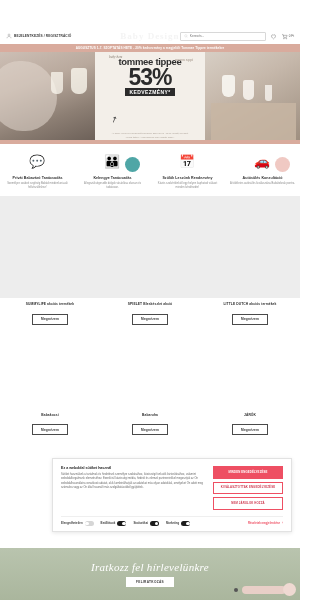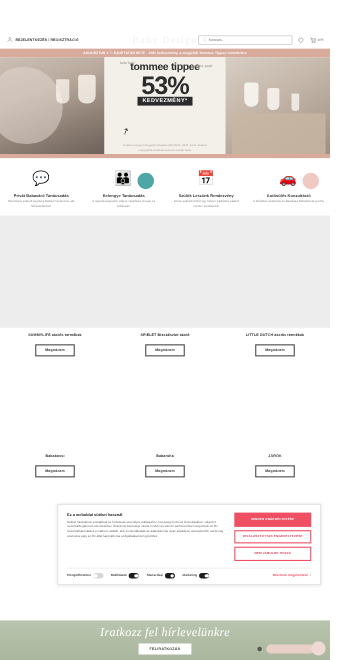--- a/index.html
+++ b/index.html
@@ -216,21 +216,21 @@
     border-radius: 50%; background: #fff; top: .7px; right: .7px;
   }
   .switch.off::after { right: auto; left: .7px; }
   .details-link {
     margin-left: auto; font-size: 2.8px; color: #ee4f63; font-weight: 700;
     display: flex; align-items: center; gap: 2px; cursor: pointer;
   }
 
   
   .newsletter {
-    position: absolute; left: 0; bottom: 0; width: 100%; height: 36px;
+    position: absolute; left: 0; bottom: 0; width: 100%; height: 52px;
     background: linear-gradient(180deg,#b9c4ae 0%,#aab69d 100%);
     display: flex; flex-direction: column; align-items: center;
     justify-content: center; gap: 4px; margin-top: 33px;
   }
   .nl-title {
     font-family: "Liberation Serif", serif; font-style: italic;
     font-size: 11px; color: #ffffff; letter-spacing: .3px;
   }
   .nl-btn {
     background: #fff; color: #3c3c3c; font-size: 3.2px; font-weight: 700;

